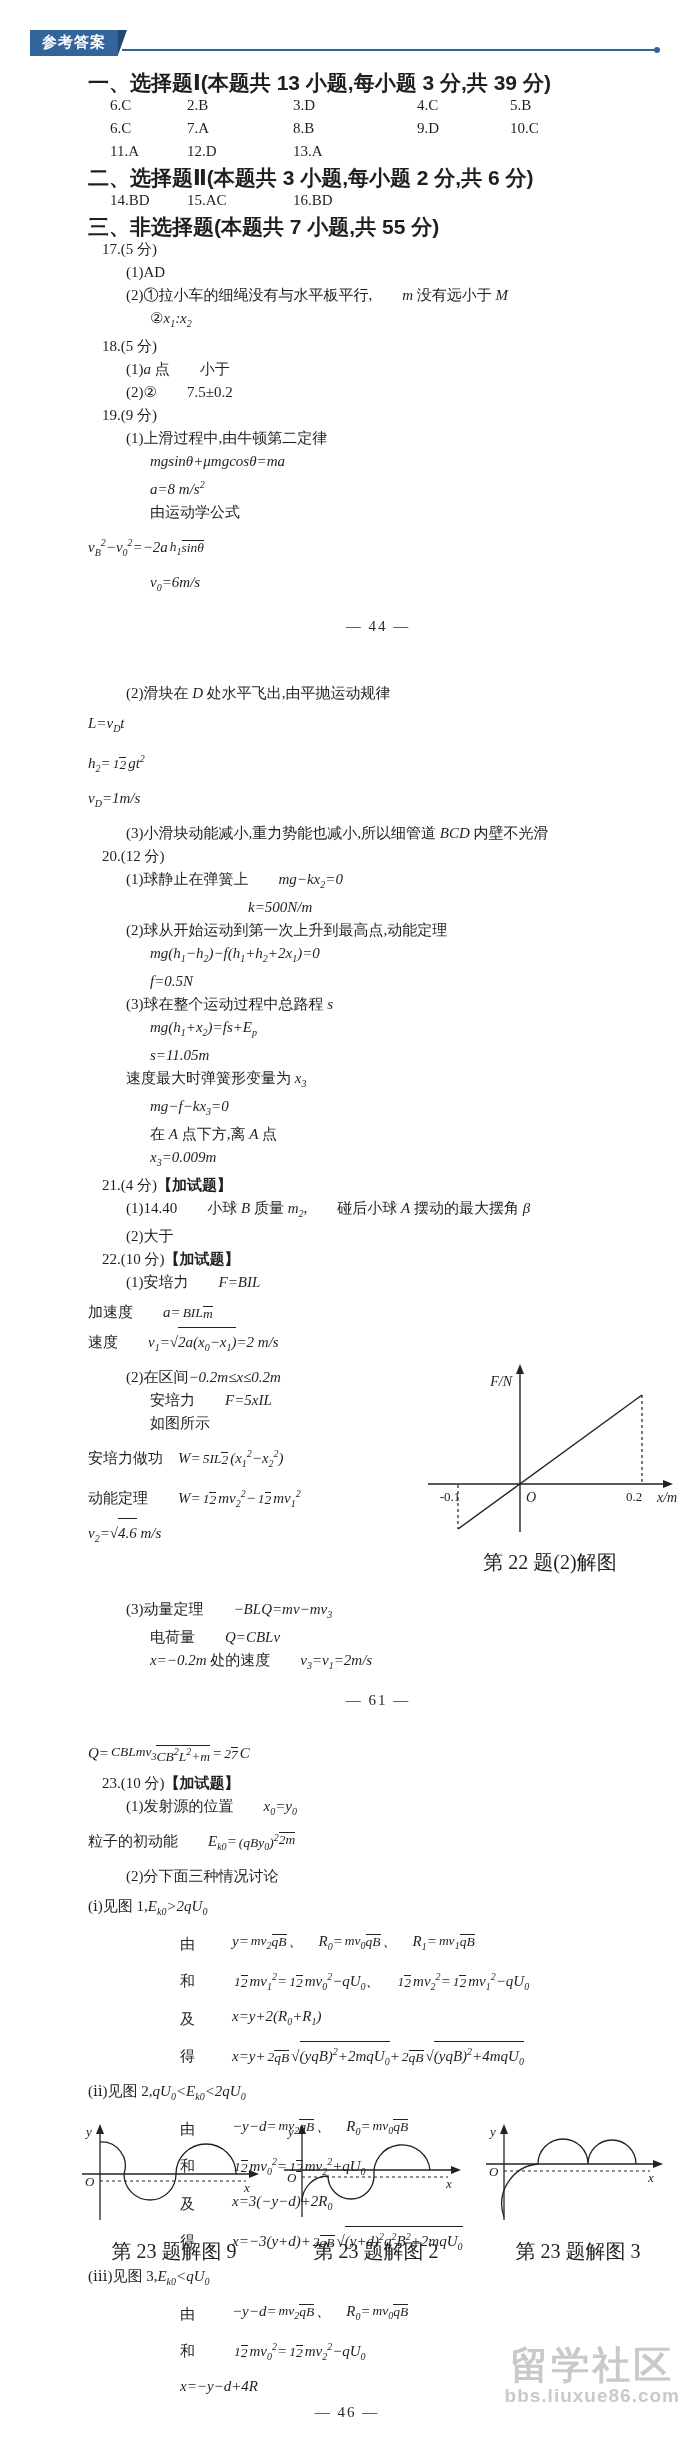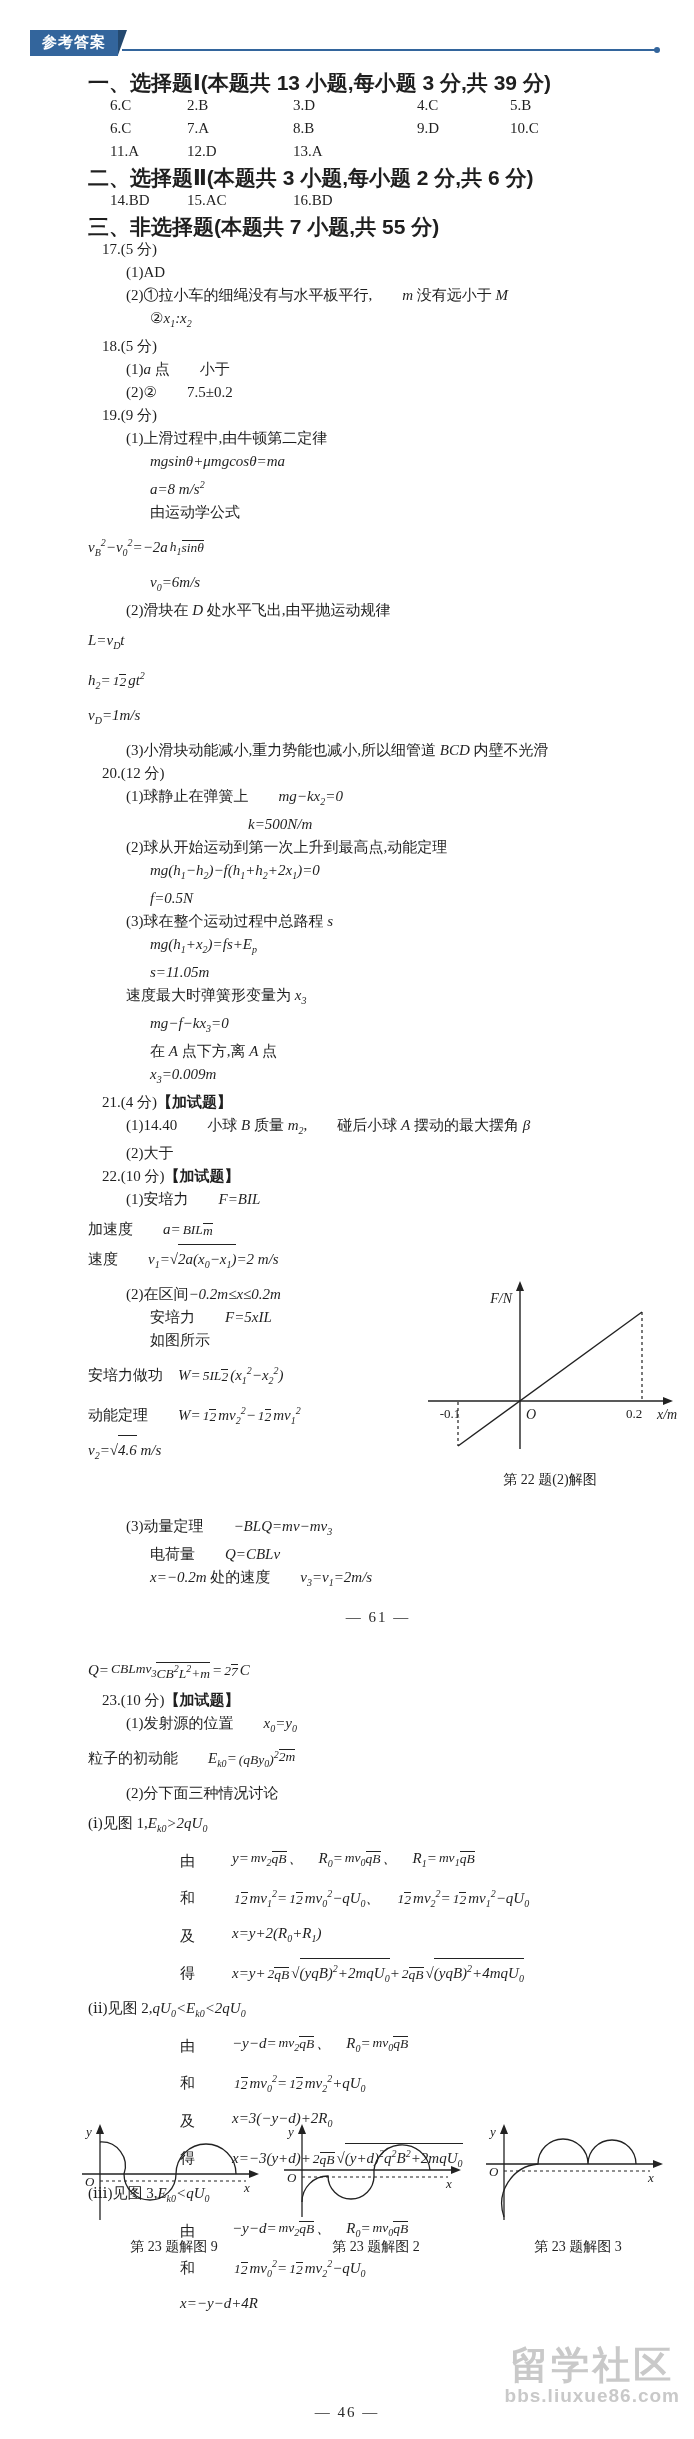--- a/index.html
+++ b/index.html
@@ -43,21 +43,21 @@
   .pg45{margin:12px 0 30px 0;}
 
   
   .lrow{display:flex;margin-left:92px;align-items:center;}
   .lrow .llab{width:52px;flex:none;font-style:normal;}
   .lrow .lmath{flex:1;}
 
   
   .q22wrap{position:relative;padding-right:268px;min-height:232px;}
   .q22fig{position:absolute;right:-16px;top:-4px;width:268px;text-align:center;}
-  .figcap{font-size:14px;margin-top:2px;}
+  .figcap{font-size:20px;margin-top:2px;}
   svg text{font-family:"Liberation Serif","DejaVu Serif",serif;fill:#222;}
   svg .it{font-style:italic;}
 
   
   .figs23{position:absolute;left:76px;right:18px;top:2118px;display:flex;justify-content:space-between;}
   .fig23{width:196px;text-align:center;}
 
   .p46{position:absolute;top:2400px;left:0;width:100%;text-align:center;letter-spacing:2px;color:#2a2a2a;font-size:15px;}
   .wm{position:absolute;top:2342px;right:14px;text-align:center;color:var(--watermark);line-height:1.05;
       font-family:"Liberation Sans","DejaVu Sans",sans-serif;}
@@ -123,20 +123,21 @@
     <div class="ln l1">(2)②　　7.5±0.2</div>
 
     <div class="ln qnum">19.(9 分)</div>
     <div class="ln l1">(1)上滑过程中,由牛顿第二定律</div>
     <div class="ln l2 f">mgsinθ+μmgcosθ=ma</div>
     <div class="ln l2 f">a=8 m/s<sup>2</sup></div>
     <div class="ln l2">由运动学公式</div>
     <div class="ln l2 f fml">v<sub>B</sub><sup>2</sup>−v<sub>0</sub><sup>2</sup>=−2a<span class="fr"><span class="nu">h<sub>1</sub></span><span class="de">sinθ</span></span></div>
     <div class="ln l2 f">v<sub>0</sub>=6m/s</div>
 
+    <div class="pageno pg44">—  44  —</div>
 
     <div class="ln l1">(2)滑块在 <span class="f">D</span> 处水平飞出,由平抛运动规律</div>
     <div class="ln l2 f fml">L=v<sub>D</sub>t</div>
     <div class="ln l2 f fml">h<sub>2</sub>=<span class="fr"><span class="nu">1</span><span class="de">2</span></span>gt<sup>2</sup></div>
     <div class="ln l2 f fml">v<sub>D</sub>=1m/s</div>
     <div class="ln l1">(3)小滑块动能减小,重力势能也减小,所以细管道 <span class="f">BCD</span> 内壁不光滑</div>
 
     <div class="ln qnum">20.(12 分)</div>
     <div class="ln l1">(1)球静止在弹簧上　　<span class="f">mg−kx<sub>2</sub>=0</span></div>
     <div class="ln l4 f">k=500N/m</div>

